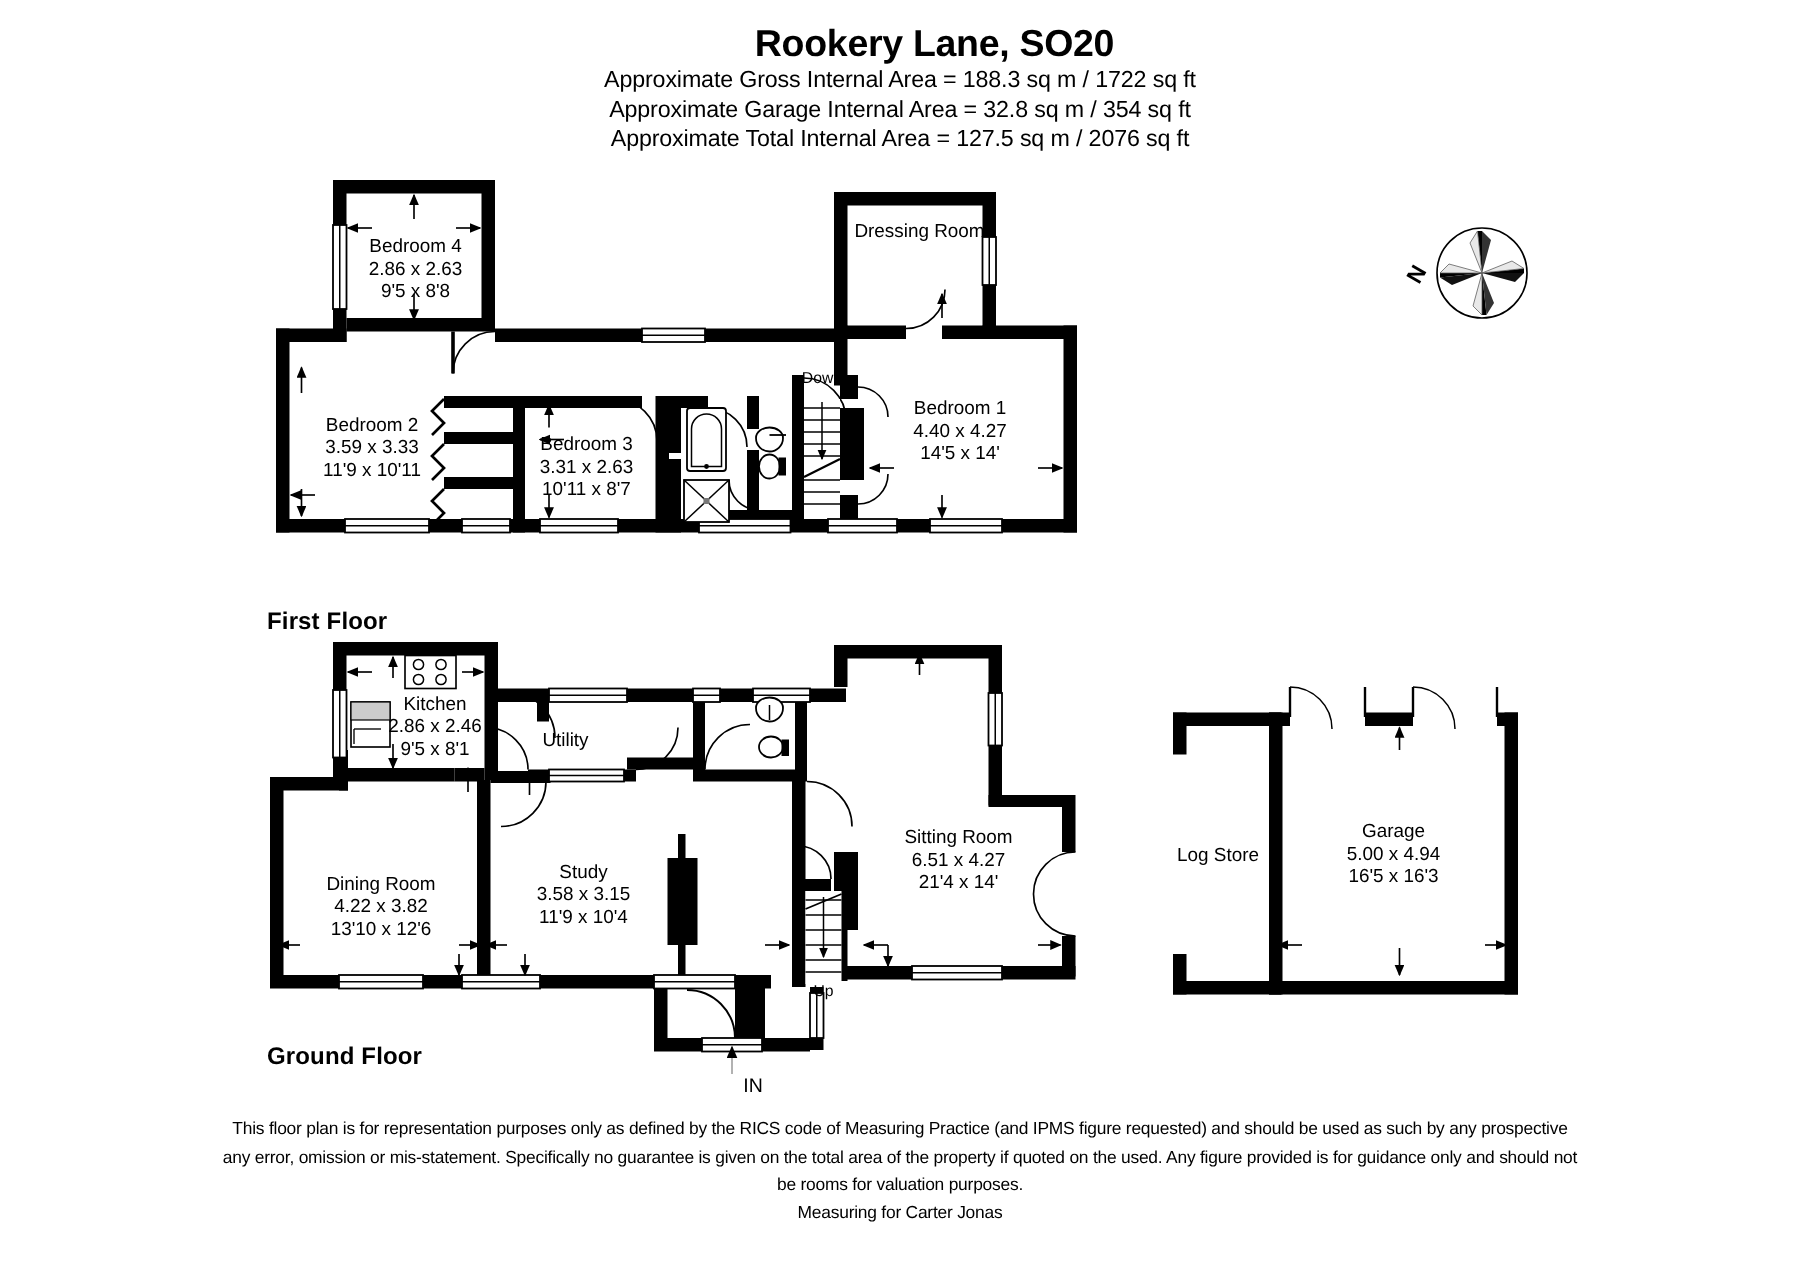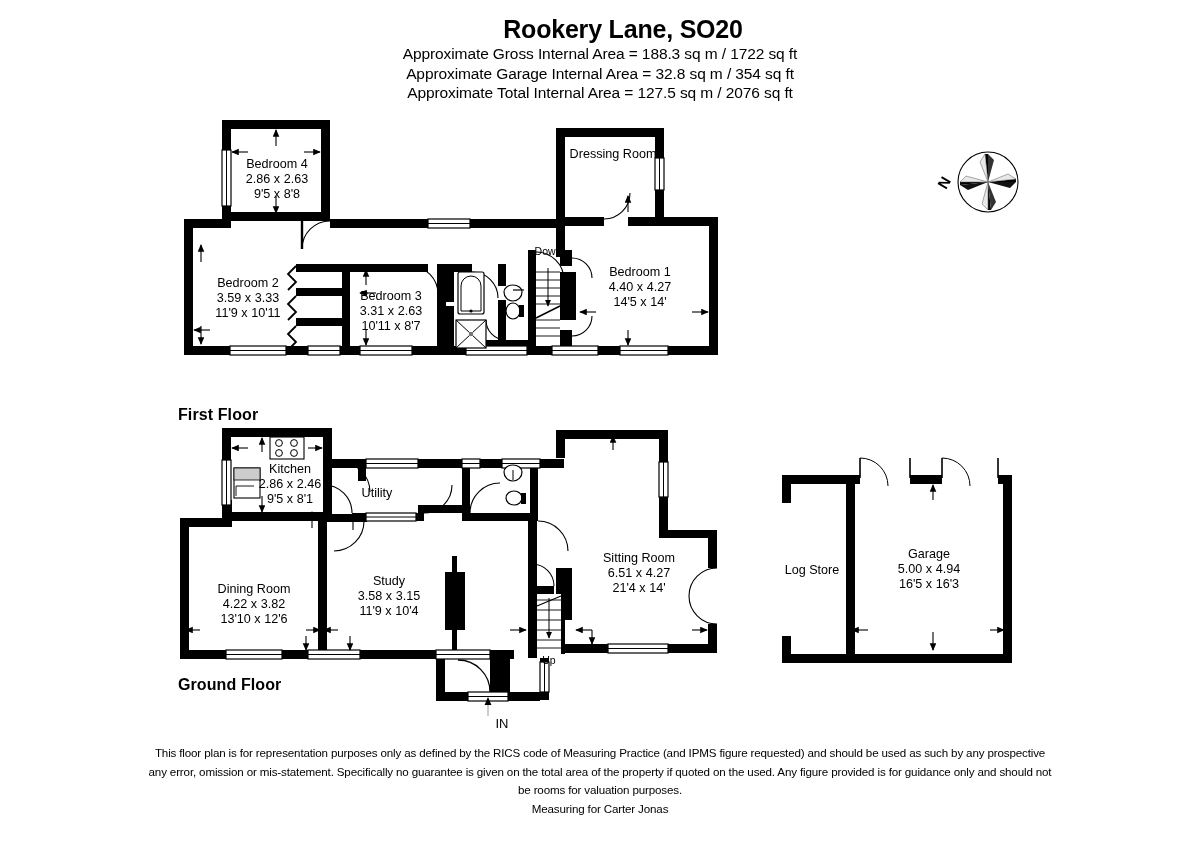--- a/index.html
+++ b/index.html
@@ -42,21 +42,21 @@
     letter-spacing: -0.1px;
   }
   
   .floor-caption {
     position: absolute;
     font-size: 16px;
     font-weight: bold;
     letter-spacing: 0.1px;
   }
   #cap-first  { left: 178px; top: 371px; margin-top: 35px; }
-  #cap-ground { left: 178px; top: 676px; }
+  #cap-ground { left: 178px; top: 696px; }
 
   
   #plan {
     position: absolute;
     left: 0;
     top: 0;
     width: 1200px;
     height: 848px;
   }
   .rmname { font-family: "Liberation Sans", sans-serif; font-size: 12.6px; text-anchor: middle; fill:#000; }

